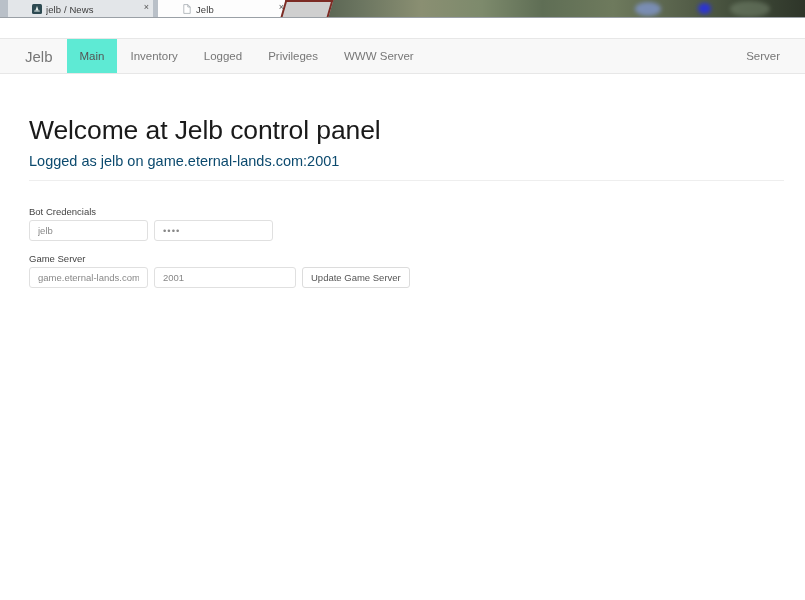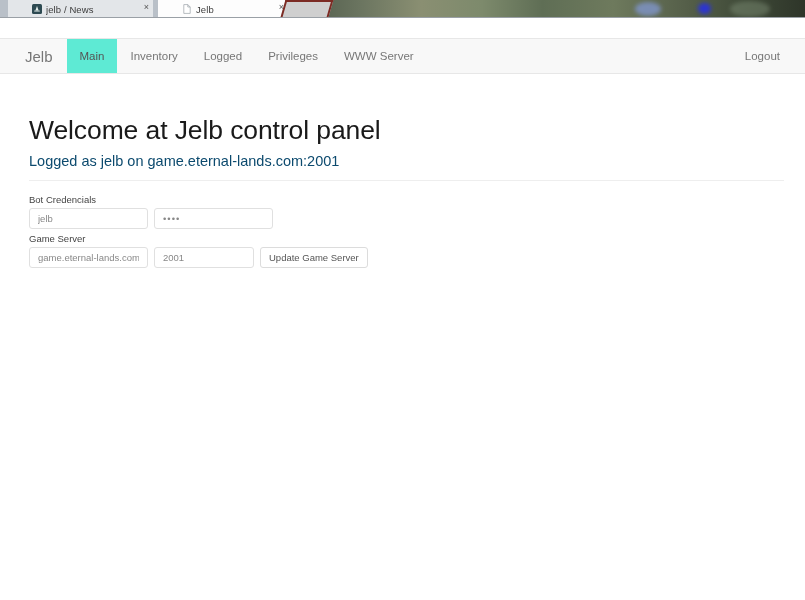--- a/index.html
+++ b/index.html
@@ -208,21 +208,21 @@
   }
 
   
   .form-area {
     margin: 0 25px;
     padding-top: 13px;
   }
   .field-label {
     font-size: 9.5px;
     color: #444444;
-    margin: 0 0 3px 0;
+    margin: 12px 0 3px 0;
     line-height: 1.2;
   }
   .field-row {
     display: flex;
     align-items: center;
     margin-bottom: 4px;
   }
   .form-control {
     height: 21px;
     border: 1px solid #e0e0e0;
@@ -232,21 +232,21 @@
     color: #888888;
     font-family: "Liberation Sans", sans-serif;
     padding: 0 8px;
     box-sizing: border-box;
     outline: none;
   }
   .form-control::placeholder { color: #8d8d8d; }
   .input-user  { width: 119px; margin-right: 6px; }
   .input-pass  { width: 119px; margin-right: 6px; letter-spacing: 1px; }
   .input-host  { width: 119px; margin-right: 6px; }
-  .input-port  { width: 100px; margin-right: 6px; }
+  .input-port  { width: 142px; margin-right: 6px; }
   .btn {
     height: 21px;
     border: 1px solid #dcdcdc;
     border-radius: 3px;
     background: #ffffff;
     font-size: 9.5px;
     color: #555555;
     font-family: "Liberation Sans", sans-serif;
     padding: 0 8px;
     cursor: pointer;
@@ -298,21 +298,21 @@
   <nav class="navbar">
     <a class="nav-brand">Jelb</a>
 
     <a class="nav-item active">Main</a>
     <a class="nav-item">Inventory</a>
     <a class="nav-item">Logged</a>
     <a class="nav-item">Privileges</a>
     <a class="nav-item">WWW Server</a>
 
     <div class="nav-right">
-      <a class="nav-item">Logout</a>
+      <a class="nav-item">Server</a>
     </div>
   </nav>
 
   <div class="content">
 
     <div class="page-header">
       <h1 class="page-title">Welcome at Jelb control panel</h1>
       <p class="page-subtitle">Logged as jelb on game.eternal-lands.com:2001</p>
     </div>
 

